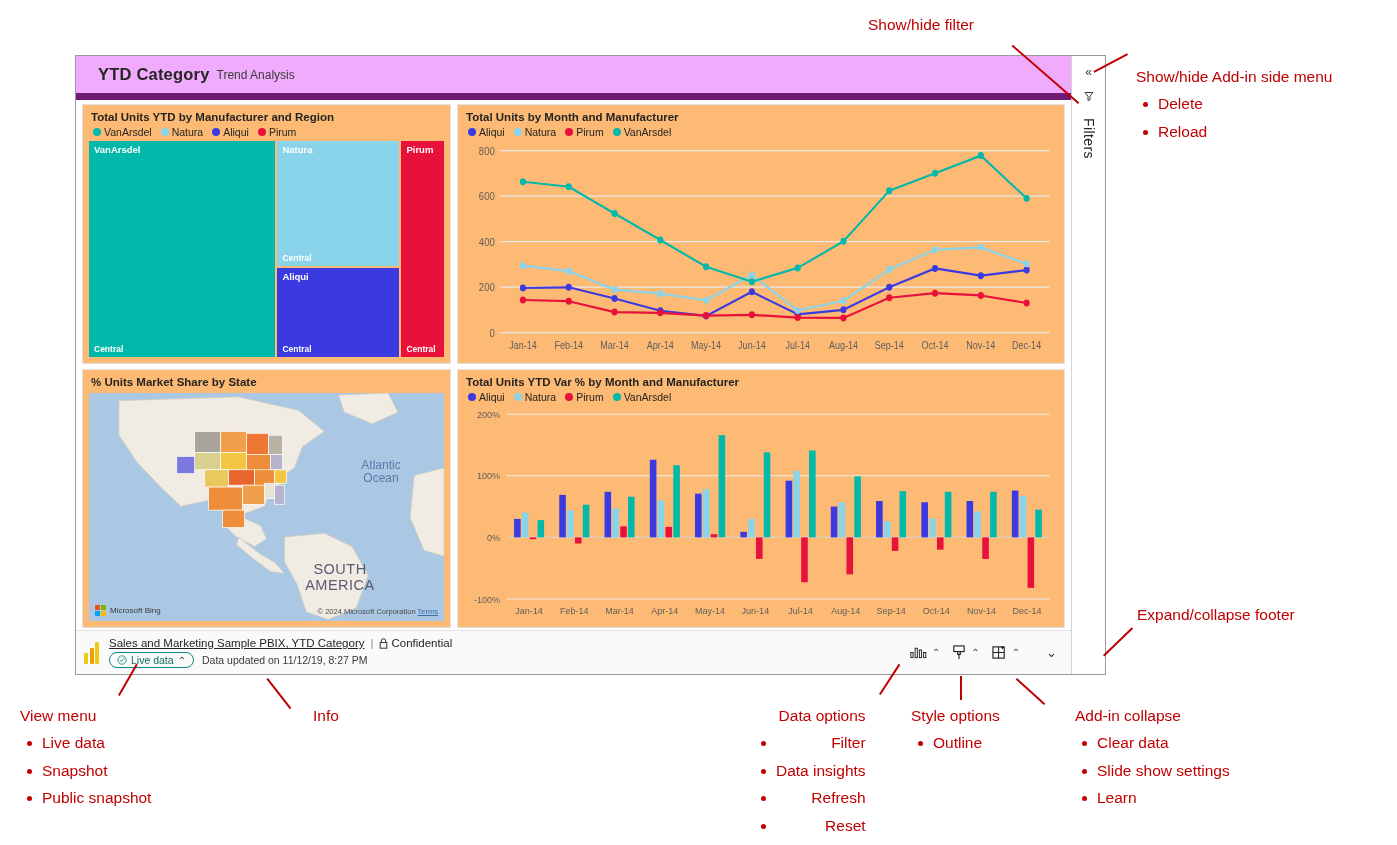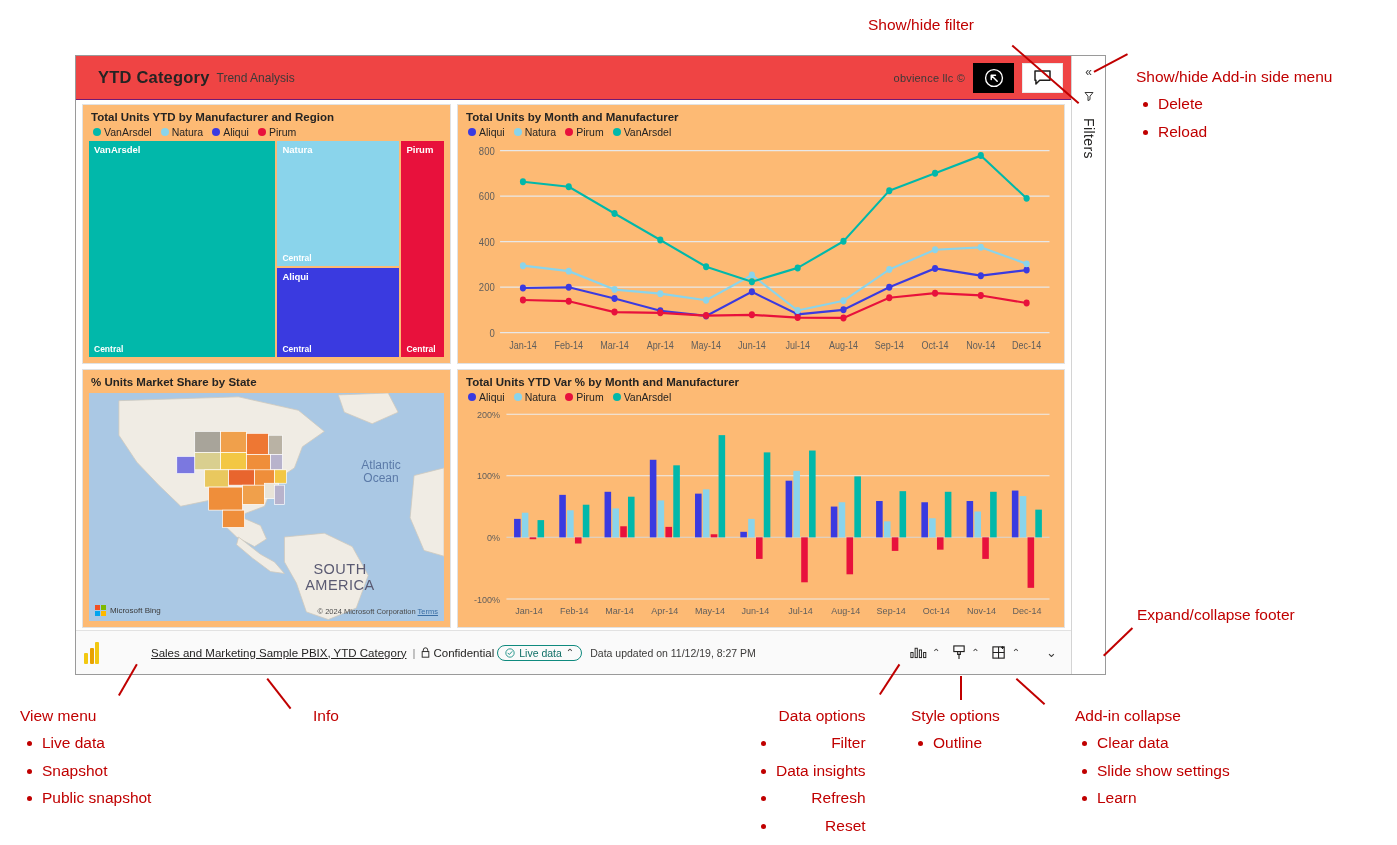--- a/index.html
+++ b/index.html
@@ -27,23 +27,23 @@
   
   #addin {
     position:absolute; left:75px; top:55px; width:1031px; height:620px;
     background:#ffffff; border:1px solid #9a9a9a;
     display:flex;
   }
   #addin-body { flex:1 1 auto; display:flex; flex-direction:column; min-width:0; }
 
   
   .rpt-header {
-    height:44px; flex:0 0 44px; background:#ef4444;
+    height:44px; flex:0 0 44px; background:#f0abfc;
     display:flex; align-items:center; padding:0 8px 0 22px;
-    border-bottom:1px solid #701a75;
+    border-bottom:7px solid #701a75;
   }
   .rpt-title { font-size:16.5px; font-weight:bold; letter-spacing:.2px; }
   .rpt-sub { font-size:12px; color:#3b3a39; margin-left:7px; }
   .hdr-right { margin-left:auto; display:flex; align-items:center; gap:8px; }
   .brand-text { font-size:11px; color:#3b3a39; letter-spacing:.2px; }
   .brand-black {
     width:41px; height:30px; background:#000; display:flex;
     align-items:center; justify-content:center;
   }
   .comment-btn {
@@ -95,21 +95,21 @@
     writing-mode:vertical-rl; font-size:14px; color:#252423; margin-top:2px; letter-spacing:.4px;
   }
 
   
   .rpt-footer {
     flex:0 0 44px; height:44px; background:#fafafa; border-top:1px solid #e2e2e2;
     display:flex; align-items:center; padding:0 10px 0 8px; gap:8px;
   }
   .pbi-logo { width:17px; height:22px; display:flex; align-items:flex-end; gap:1.5px; }
   .pbi-logo i { display:block; width:4px; border-radius:1px; }
-  .foot-info { display:flex; flex-direction:row; gap:3px;margin-left:42px; }
+  .foot-info { display:flex; flex-direction:column; gap:3px; }
   .foot-line1 { display:flex; align-items:center; gap:6px; font-size:11.5px; }
   .foot-title { text-decoration:underline; color:#252423; }
   .foot-sep { color:#888; }
   .sens { display:inline-flex; align-items:center; gap:3px; font-size:11.5px; }
   .foot-line2 { display:flex; align-items:center; gap:8px; }
   .live-pill {
     display:inline-flex; align-items:center; gap:4px;
     border:1px solid #0f8a7e; border-radius:10px; padding:1px 7px;
     font-size:10.5px; color:#0f6f66;
   }
@@ -121,34 +121,20 @@
 </head>
 <body>
 
 <div id="addin">
 
   <div id="addin-body">
 
     <div class="rpt-header">
       <span class="rpt-title">YTD Category</span>
       <span class="rpt-sub">Trend Analysis</span>
-      <div class="hdr-right">
-        <span class="brand-text">obvience llc ©</span>
-        <span class="brand-black">
-          <svg width="22" height="22" viewBox="0 0 24 24" aria-hidden="true">
-            <circle cx="12" cy="12" r="9.2" fill="none" stroke="#ffffff" stroke-width="1.5"></circle>
-            <path d="M15.5 15.5 L9 9 M9 9 h4.6 M9 9 v4.6" fill="none" stroke="#ffffff" stroke-width="1.6" stroke-linecap="round"></path>
-          </svg>
-        </span>
-        <span class="comment-btn">
-          <svg width="17" height="15" viewBox="0 0 18 16" aria-hidden="true">
-            <path d="M1 1 h16 v10 H6 l-4 4 v-4 H1 Z" fill="none" stroke="#201F1E" stroke-width="1.6" stroke-linejoin="round"></path>
-          </svg>
-        </span>
-      </div>
     </div>
 
     <div class="canvas">
 
       <div class="vrow">
 
         <div class="visual v-left">
           <div class="v-title">Total Units YTD by Manufacturer and Region</div>
           <div class="legend">
             <span class="l-item">

